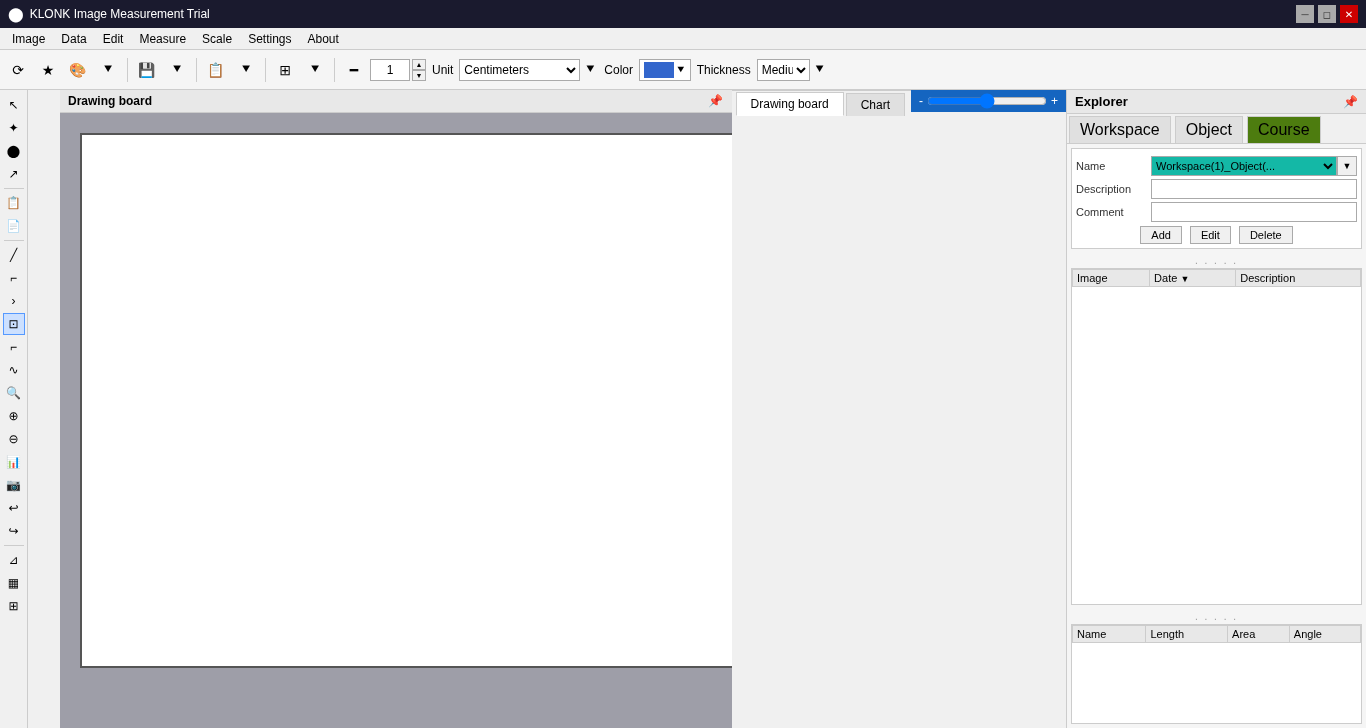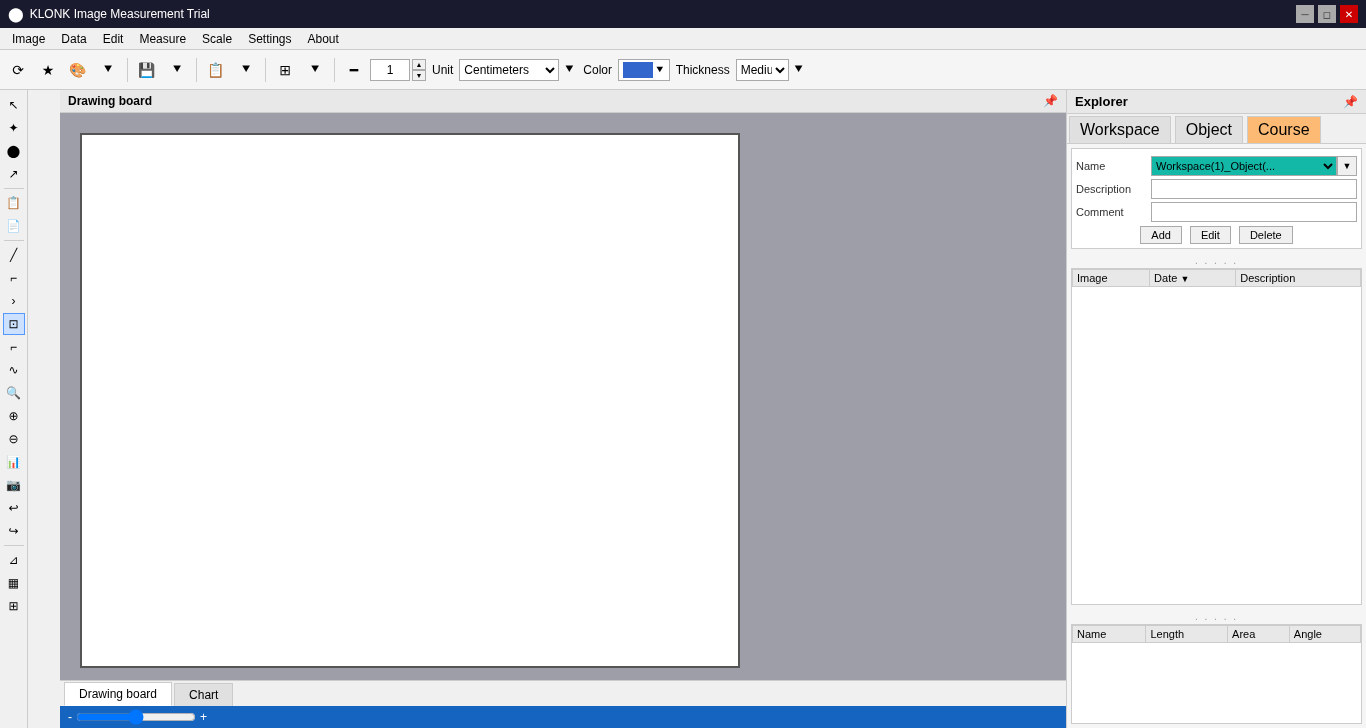--- a/index.html
+++ b/index.html
@@ -63,21 +63,21 @@
     .left-btn {
       width: 22px; height: 22px; border: 1px solid transparent; background: transparent;
       cursor: pointer; display: flex; align-items: center; justify-content: center;
       font-size: 12px;
     }
     .left-btn.active { border: 1px solid #5599ff; background: #cce0ff; }
     .left-separator { width: 20px; height: 1px; background: #ccc; margin: 2px 0; }
 
     
     #content-area {
-      flex: 1; display: flex; flex-direction: column; overflow: hidden; padding-left: 32px;
+      flex: 1; display: flex; flex-direction: row; overflow: hidden; padding-left: 32px;
     }
 
     
     #drawing-panel {
       flex: 1; display: flex; flex-direction: column; overflow: hidden;
     }
     #drawing-panel-header {
       background: #e8e8e8; border-bottom: 1px solid #ccc; padding: 4px 8px;
       display: flex; align-items: center; justify-content: space-between;
       font-weight: bold; font-size: 12px;
@@ -122,21 +122,21 @@
       display: flex; align-items: center; justify-content: space-between;
       font-weight: bold; font-size: 13px; text-align: right;
     }
     #explorer-tabs {
       display: flex; border-bottom: 1px solid #ccc; background: #f0f0f0;
     }
     .exp-tab {
       padding: 4px 10px; border: 1px solid #ccc; border-bottom: none;
       background: #e0e0e0; cursor: pointer; font-size: 16px; margin: 2px 2px 0 2px;
     }
-    .exp-tab.active { background: #fdba74; }
+    .exp-tab.active { background: #4d7c0f; }
 
     
     #course-form { border: 1px solid #ccc; background: white; margin-bottom: 4px; padding: 4px; }
     .form-row { display: flex; align-items: center; margin: 3px 0; font-size: 12px; }
     .form-label { width: 75px; font-size: 11px; color: #333; }
     .form-input { flex: 1; height: 20px; border: 1px solid #aaa; font-size: 11px; padding: 0 2px; }
     .form-select { flex: 1; height: 20px; border: 1px solid #aaa; font-size: 11px; background: #14b8a6; }
     .form-buttons { display: flex; gap: 8px; margin-top: 4px; justify-content: center; }
     .form-btn {
       padding: 2px 10px; border: 1px solid #aaa; background: #f0f0f0;
@@ -211,21 +211,21 @@
 
   <button class="toolbar-btn" title="">━</button>
 
   <input type="text" class="toolbar-input" value="1" style="">
   <div style="display:flex;flex-direction:column;height:22px;">
     <button style="height:11px;width:14px;border:1px solid #aaa;background:#f0f0f0;cursor:pointer;font-size:7px;display:flex;align-items:center;justify-content:center;">▲</button>
     <button style="height:11px;width:14px;border:1px solid #aaa;background:#f0f0f0;cursor:pointer;font-size:7px;display:flex;align-items:center;justify-content:center;">▼</button>
   </div>
 
   <span class="toolbar-label">Unit</span>
-  <select class="toolbar-select" style="width:100px;">
+  <select class="toolbar-select" style="width:121px;">
     <option>Centimeters</option>
     <option>Millimeters</option>
     <option>Inches</option>
     <option>Pixels</option>
   </select>
   <button class="toolbar-btn" style="width:16px;">⯆</button>
 
   <span class="toolbar-label">Color</span>
   <div class="toolbar-dropdown-btn">
     <span class="color-swatch" style="background:#3366cc;"></span>

